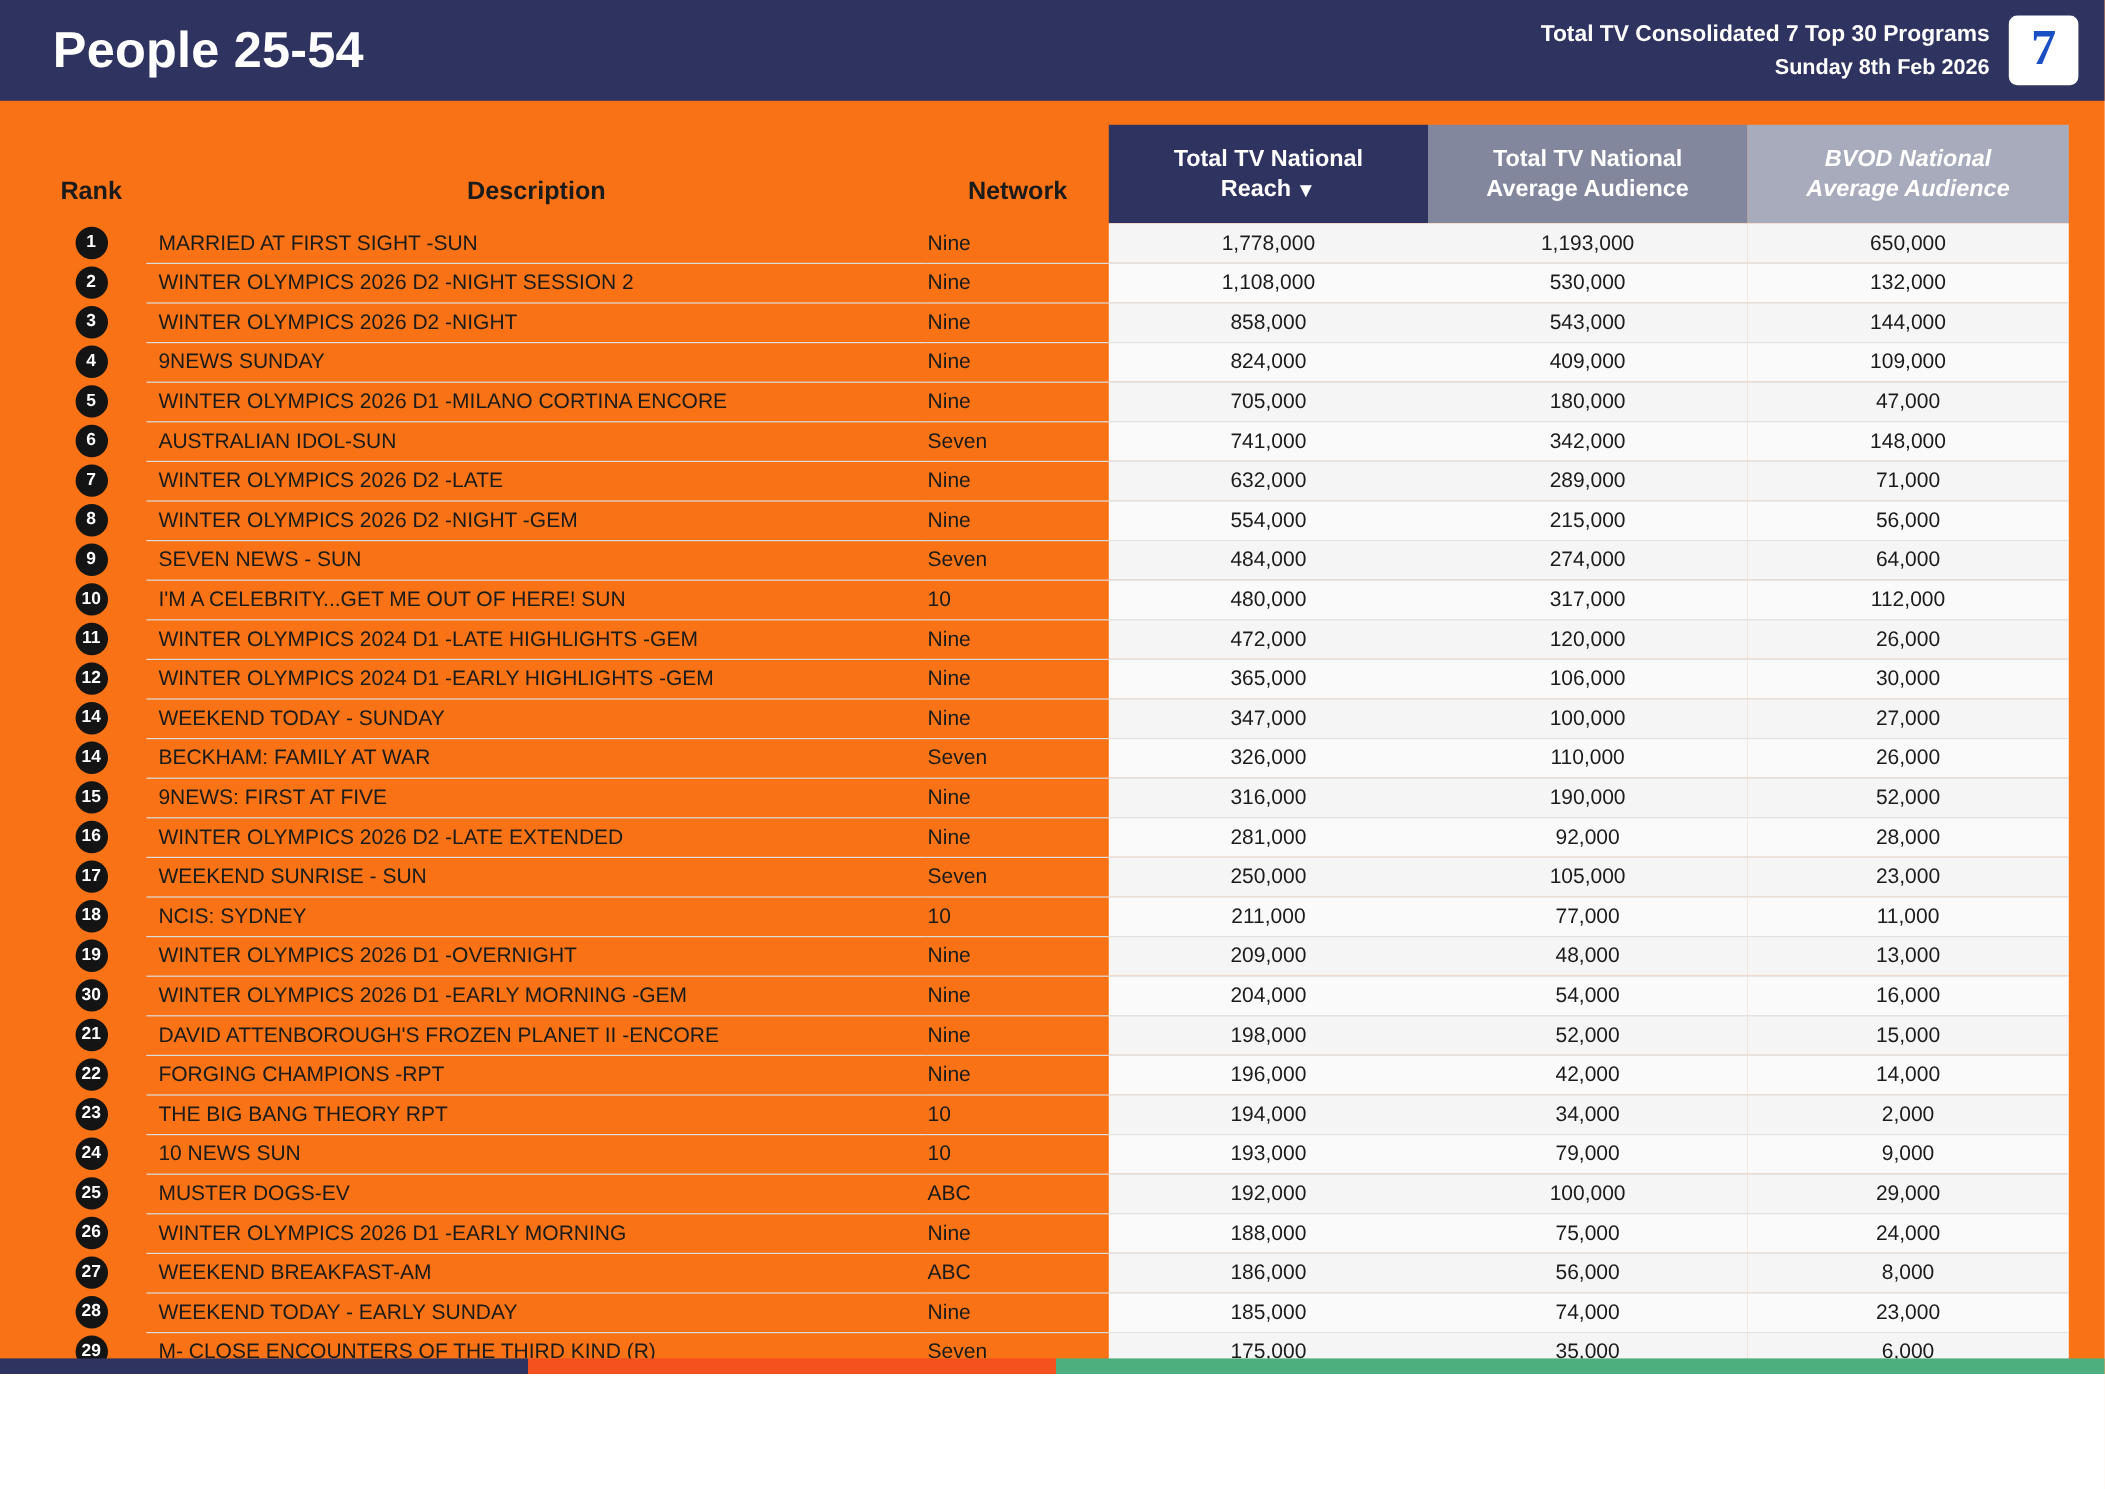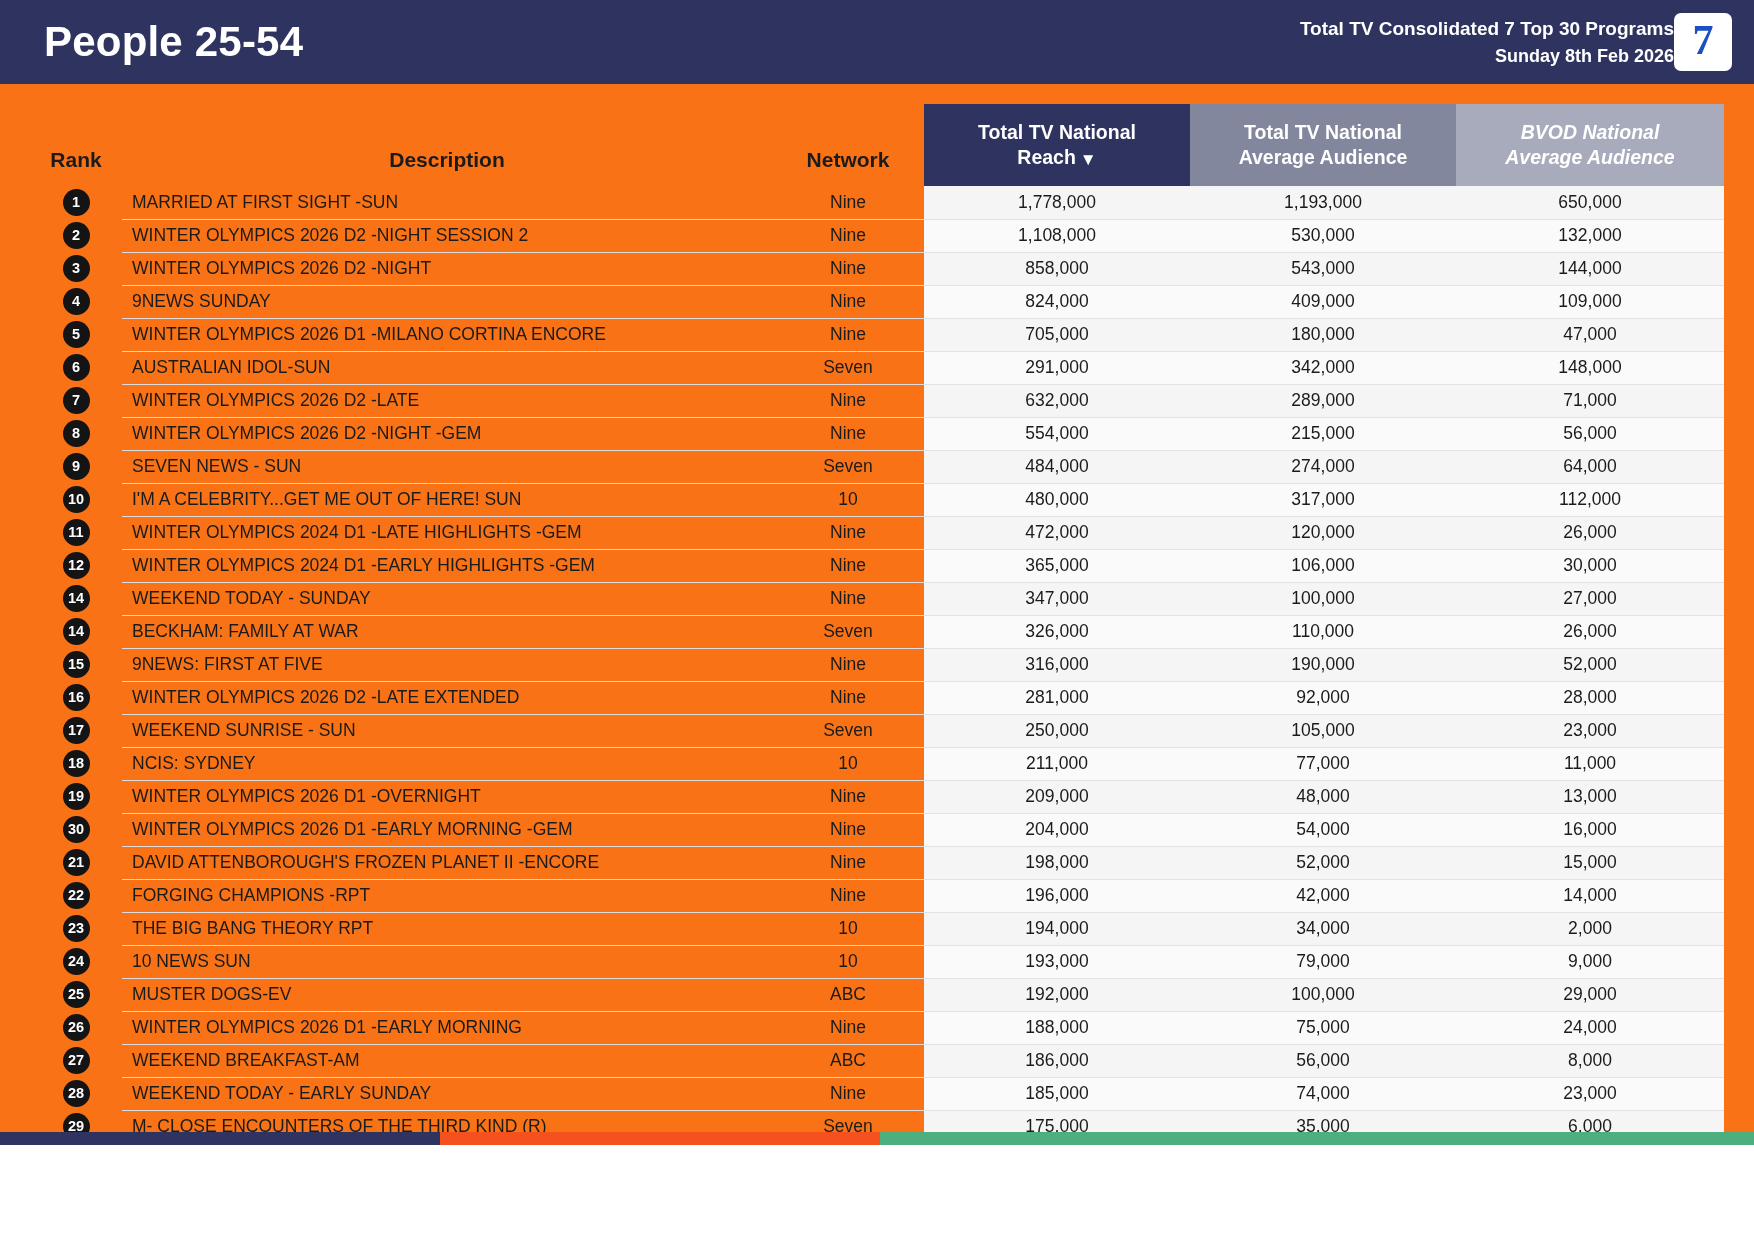--- a/index.html
+++ b/index.html
@@ -30,20 +30,21 @@
   .header-title {
     color: #ffffff;
     font-size: 42px;
     font-weight: bold;
     letter-spacing: 0.2px;
     line-height: 1;
   }
   .header-right {
     display: flex;
     align-items: center;
+    gap: 16px;
   }
   .header-lines {
     text-align: right;
     color: #ffffff;
   }
   .header-line1 {
     font-size: 19px;
     font-weight: bold;
     line-height: 1.45;
   }
@@ -144,21 +145,21 @@
     line-height: 1;
   }
   td.desc-cell {
     text-align: left;
     padding-left: 10px;
     white-space: nowrap;
     overflow: hidden;
     text-overflow: ellipsis;
   }
   td.net-cell {
-    text-align: center;
+    text-align: left;
   }
   td.num-cell {
     text-align: center;
     background: #f5f5f5;
     border-bottom: 1px solid #e2e2e2;
   }
   td.num-cell.alt { background: #fafafa; }
 
   
   .footer-bar {
@@ -257,21 +258,21 @@
             <td class="desc-cell">WINTER OLYMPICS 2026 D1 -MILANO CORTINA ENCORE</td>
             <td class="net-cell">Nine</td>
             <td class="num-cell">705,000</td>
             <td class="num-cell">180,000</td>
             <td class="num-cell">47,000</td>
           </tr>
           <tr>
             <td class="rank-cell"><span class="rank-badge">6</span></td>
             <td class="desc-cell">AUSTRALIAN IDOL-SUN</td>
             <td class="net-cell">Seven</td>
-            <td class="num-cell alt">291,000</td>
+            <td class="num-cell alt">741,000</td>
             <td class="num-cell alt">342,000</td>
             <td class="num-cell alt">148,000</td>
           </tr>
           <tr>
             <td class="rank-cell"><span class="rank-badge">7</span></td>
             <td class="desc-cell">WINTER OLYMPICS 2026 D2 -LATE</td>
             <td class="net-cell">Nine</td>
             <td class="num-cell">632,000</td>
             <td class="num-cell">289,000</td>
             <td class="num-cell">71,000</td>

